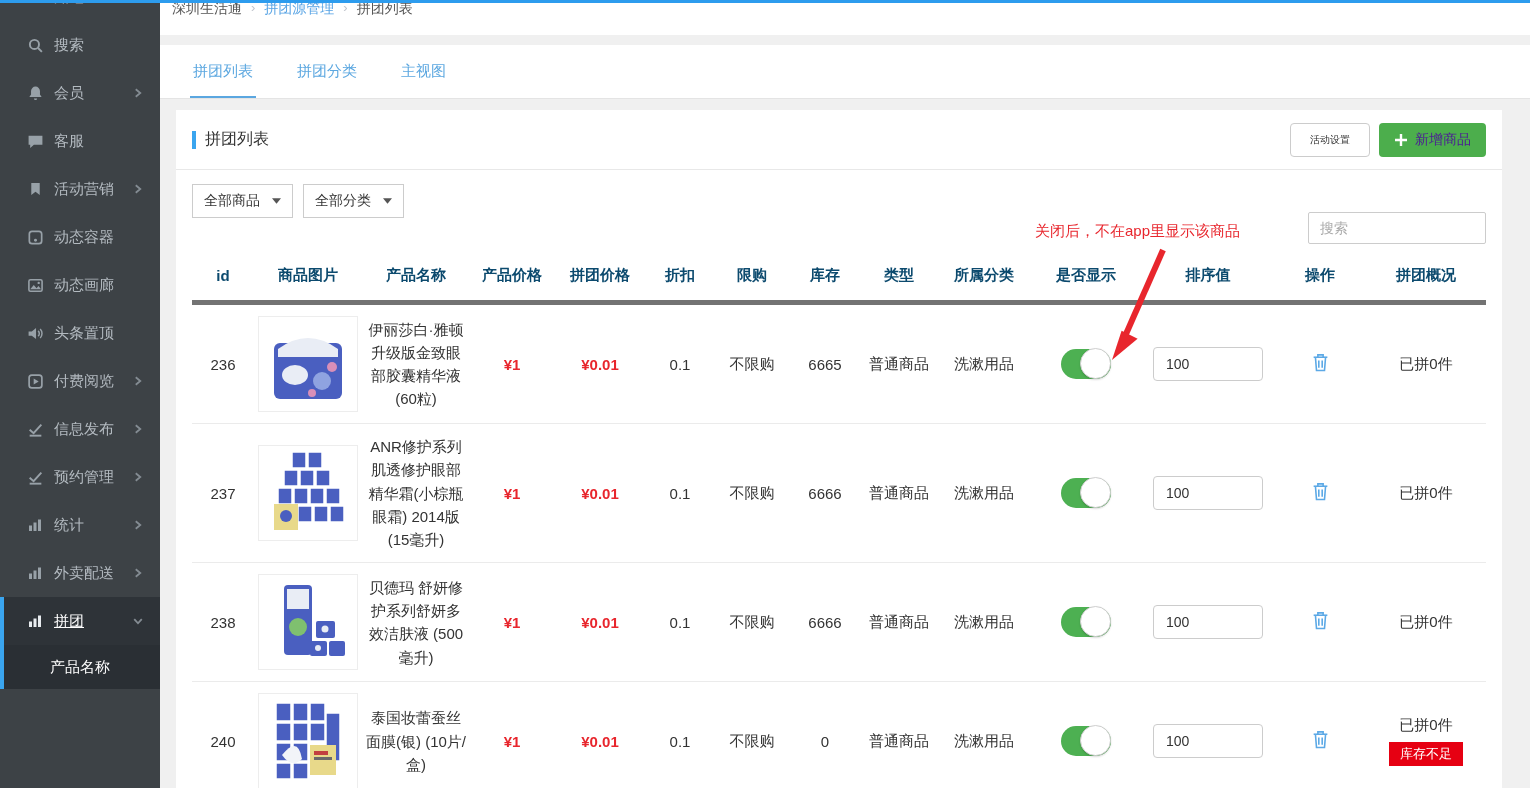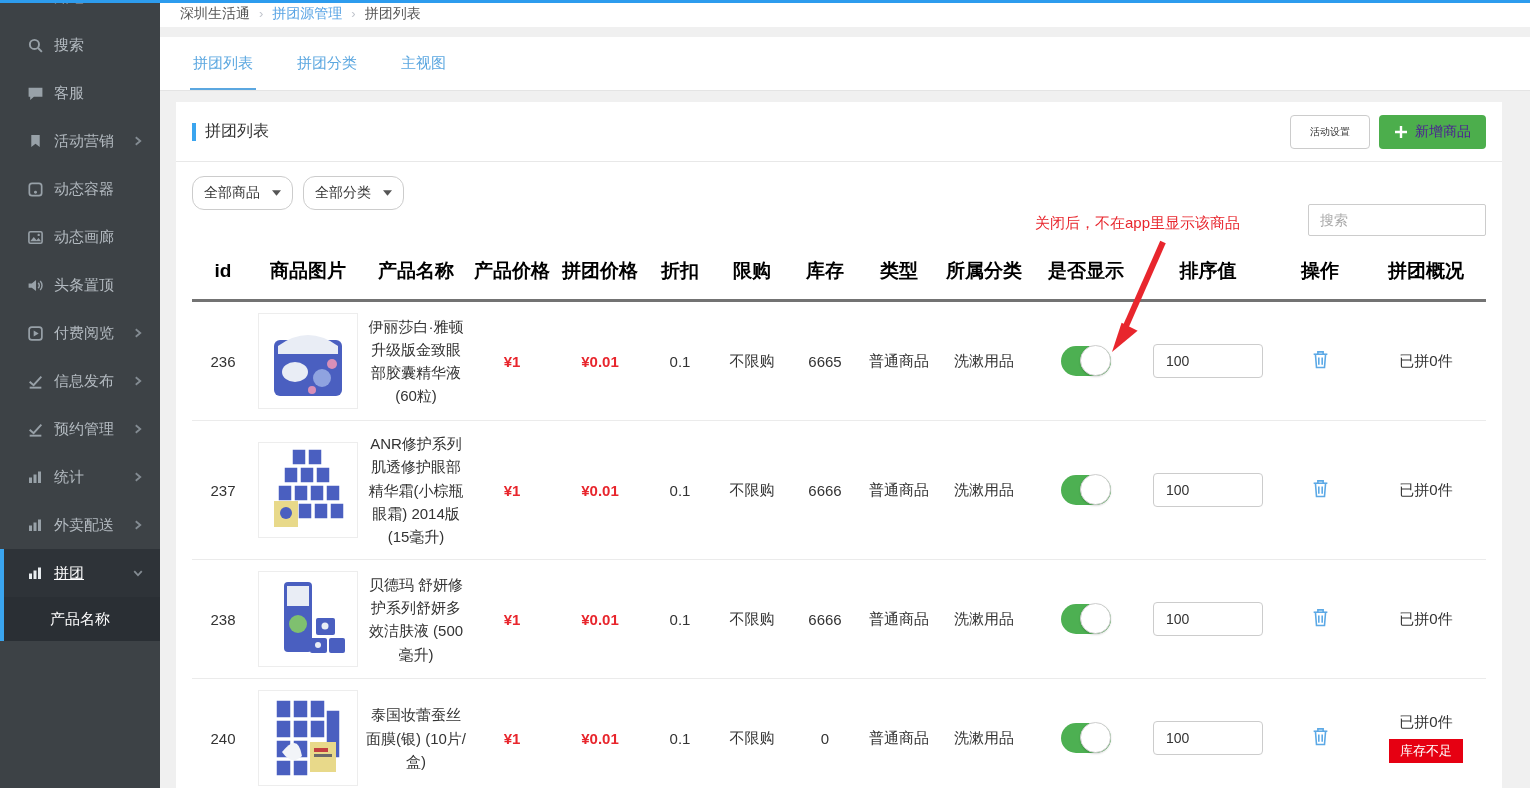--- a/index.html
+++ b/index.html
@@ -15,46 +15,46 @@
   .side-item .label { flex:1; white-space:nowrap; }
   .side-item .chev { width:14px; height:14px; color:#848c93; display:flex; align-items:center; }
   .side-item.partial { margin-top:-27px; opacity:.85; }
   .side-group { background:#2e3338; border-left:4px solid #3aa5ef; }
   .side-group .side-item { padding-left:22px; color:#fff;text-decoration:underline; }
   .side-group .side-item .icon { color:#e8ecef; }
   .sub-item { height:44px; display:flex; align-items:center; padding-left:46px; color:#fff; font-size:15px; background:#2a2f34; cursor:pointer; }
 
   
   .main { position:absolute; left:160px; top:0; right:0; bottom:0; }
-  .crumbbar { height:27px; background:#fff; display:flex; align-items:center; padding-left:20px; font-size:14px; color:#555; }
+  .crumbbar { height:35px; background:#fff; display:flex; padding-left:12px; font-size:14px; color:#555; }
   .crumb-link { color:#57a3e4; cursor:pointer; }
   .crumb-sep { color:#c0c4cc; padding:0 9px; font-size:13px; }
 
   .tabbar { margin-top:10px; height:54px; background:#fff; display:flex; align-items:flex-end; padding-left:30px; border-bottom:1px solid #e4e4e4; }
   .tab { font-size:15px; color:#5ba7e0; padding:0 3px 15px; margin-right:38px; border-bottom:2px solid transparent; cursor:pointer; }
   .tab.active { border-bottom-color:#5ba7e0; }
 
   .card { position:relative; margin:11px 28px 0 16px; background:#fff; height:920px; }
   .card-head { height:60px; display:flex; align-items:center; padding:0 16px; border-bottom:1px solid #e8e8e8; }
   .title-bar { width:4px; height:18px; background:#3aa5ef; margin-right:9px; }
   .title { font-size:16px; color:#333; }
   .head-actions { margin-left:auto; display:flex; gap:9px; }
   .btn-plain { height:34px; padding:0 19px; background:#fff; border:1px solid #ccc; border-radius:4px; font-size:10px; color:#333; cursor:pointer; font-family:inherit; }
   .btn-green { height:34px; padding:0 15px; background:#4cae4c; border:none; border-radius:4px; font-size:14px; color:#4c1d95; display:flex; align-items:center; gap:7px; cursor:pointer; font-family:inherit; }
 
   .filters { display:flex; gap:10px; padding:14px 16px 0; }
-  .select { height:34px; min-width:100px; border:1px solid #ccc; border-radius:12px; background:#fff; display:flex; align-items:center; gap:12px; padding:0 11px; font-size:14px; color:#333; cursor:pointer; }
+  .select { height:34px; min-width:100px; border:1px solid #ccc; border-radius:0; background:#fff; display:flex; align-items:center; gap:12px; padding:0 11px; font-size:14px; color:#333; cursor:pointer; }
 
   .search { position:absolute; top:102px; right:16px; width:178px; height:32px; border:1px solid #ccc; border-radius:2px; padding:0 11px; font-size:14px; color:#333; font-family:inherit; }
   .search::placeholder { color:#aaa; }
   .annotation { position:absolute; top:112px; left:859px; color:#e8262d; font-size:15px; }
   .arrow-svg { position:absolute; top:132px; left:920px; width:90px; height:130px; pointer-events:none; }
 
   .gtable { margin:40px 16px 0; border-collapse:collapse; table-layout:fixed; width:calc(100% - 32px); }
-  .gtable th { font-size:19px; color:#000000; font-weight:bold; padding:8px 2px 15px; border-bottom:3px solid #737373; }
+  .gtable th { font-size:15px; color:#0c4a6e; font-weight:bold; padding:8px 2px 15px; border-bottom:5px solid #737373; }
   .gtable td { text-align:center; vertical-align:middle; font-size:15px; color:#333; border-bottom:1px solid #ebebeb; padding:11px 3px;margin-top:24px; }
   .name-cell { line-height:1.55; }
   .price { color:#e8262d; font-weight:bold; }
   .img-box { width:100px; height:96px; border:1px solid #ededed; margin:0 auto; display:flex; align-items:center; justify-content:center; background:#fff; }
   .toggle { width:50px; height:30px; border-radius:15px; background:#4db052; position:relative; margin:0 auto; cursor:pointer; }
   .toggle .knob { position:absolute; right:0; top:-1px; width:31px; height:31px; border-radius:50%; background:#fff; border:1px solid #cfcfcf; box-shadow:0 1px 2px rgba(0,0,0,.15); }
   .sort-input { width:110px; height:34px; border:1px solid #ccc; border-radius:4px; padding:0 12px; font-size:14px; color:#333; font-family:inherit; }
   .trash-btn { background:none; border:none; color:#5ca9e6; cursor:pointer; }
   .badge { display:inline-block; background:#e60012; color:#fff; font-size:13px; padding:3px 11px; margin-top:7px; }
 </style>
@@ -73,20 +73,34 @@
       <span class="label">知吧</span>
     </div>
     <div class="side-item">
       <span class="icon">
         <svg width="17" height="17" viewBox="0 0 16 16" fill="none" stroke="currentColor" stroke-width="1.8">
           <circle cx="7" cy="7" r="4.3"></circle>
           <line x1="10.4" y1="10.4" x2="14" y2="14"></line>
         </svg>
       </span>
       <span class="label">搜索</span>
+    </div>
+    <div class="side-item">
+      <span class="icon">
+        <svg width="17" height="17" viewBox="0 0 16 16" fill="currentColor">
+          <path d="M8 1.5a4.2 4.2 0 0 0-4.2 4.2V9L2.2 11.4h11.6L12.2 9V5.7A4.2 4.2 0 0 0 8 1.5z"></path>
+          <path d="M6.5 12.6a1.5 1.5 0 0 0 3 0z"></path>
+        </svg>
+      </span>
+      <span class="label">会员</span>
+      <span class="chev">
+        <svg width="12" height="12" viewBox="0 0 16 16" fill="none" stroke="currentColor" stroke-width="2.4">
+          <polyline points="5,3 11,8 5,13"></polyline>
+        </svg>
+      </span>
     </div>
     <div class="side-item">
       <span class="icon">
         <svg width="17" height="17" viewBox="0 0 16 16" fill="currentColor">
           <path d="M1.5 2.5h13v8.5H6.5l-3.5 3v-3h-1.5z"></path>
         </svg>
       </span>
       <span class="label">客服</span>
     </div>
     <div class="side-item">

